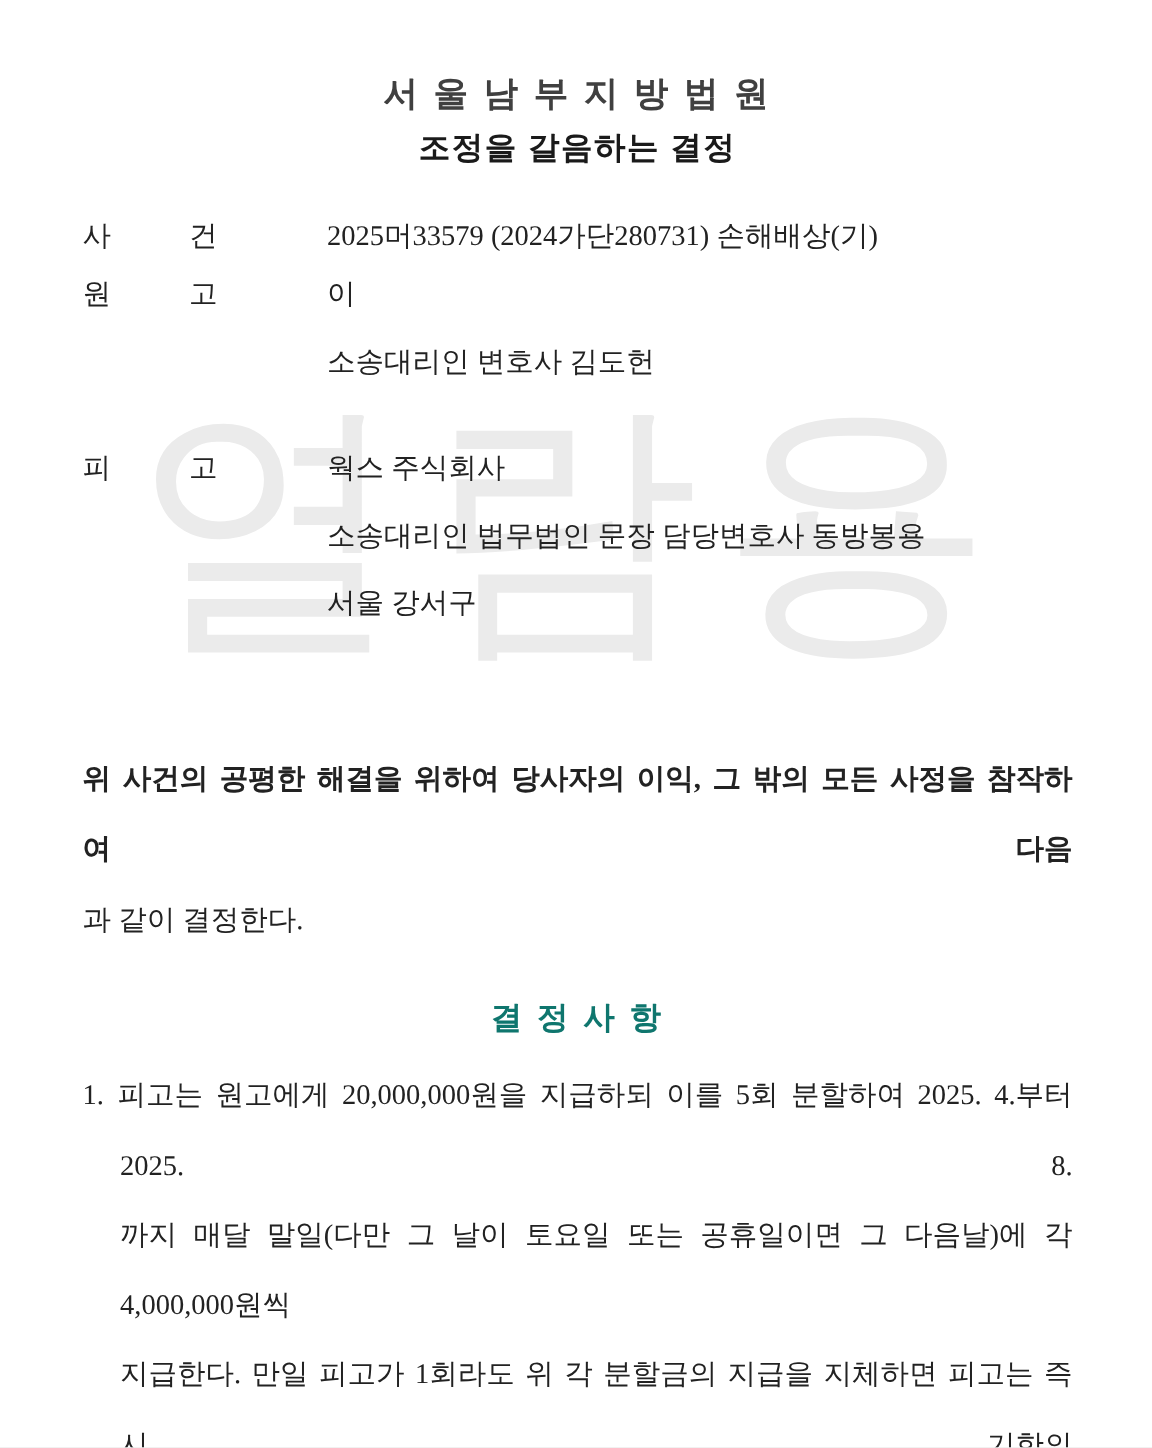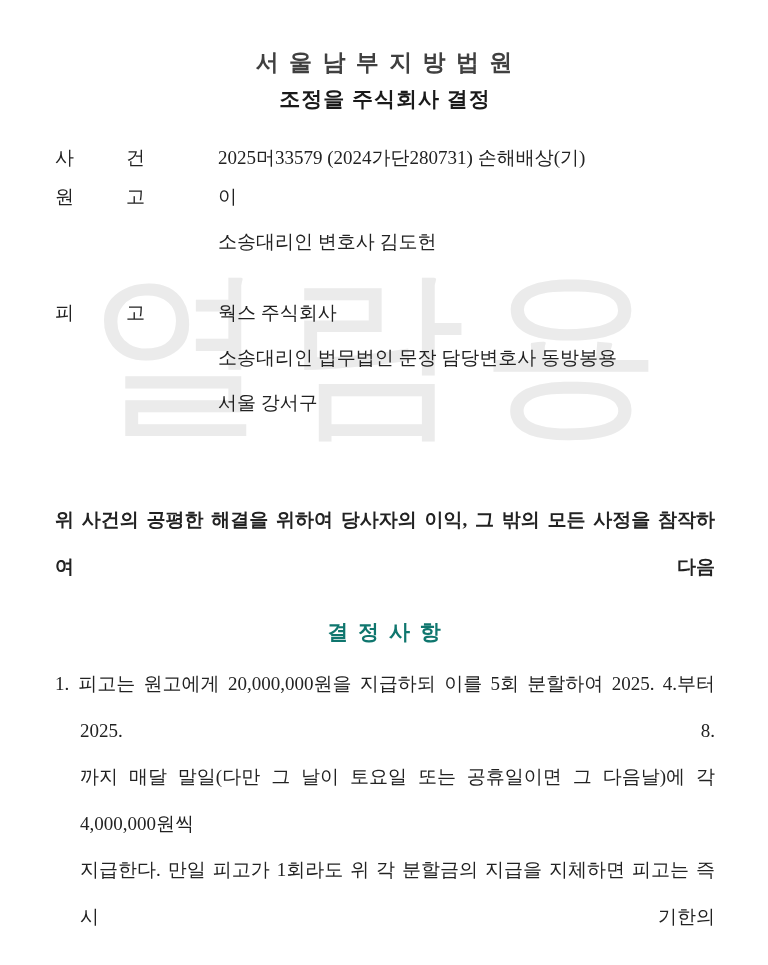--- a/index.html
+++ b/index.html
@@ -87,21 +87,21 @@
 </head>
 <body>
 
 <div class="page">
 
   <div class="watermark">열람용</div>
 
   <div class="content">
 
     <h1 class="court-name">서 울 남 부 지 방 법 원</h1>
-    <h2 class="doc-title">조정을 주식회사 결정</h2>
+    <h2 class="doc-title">조정을 갈음하는 결정</h2>
 
     <div class="case-info">
 
       <div class="case-row mb19">
         <span class="case-label">
           <span>사</span>
           <span>건</span>
         </span>
         <span class="case-value">2025머33579 (2024가단280731) 손해배상(기)</span>
       </div>
@@ -135,20 +135,21 @@
 
       <div class="case-row">
         <span class="case-label"></span>
         <span class="case-value">서울 강서구</span>
       </div>
 
     </div>
 
     <div class="preamble">
       <span class="pline justify">위 사건의 공평한 해결을 위하여 당사자의 이익, 그 밖의 모든 사정을 참작하여 다음</span>
+      <span class="pline">과 같이 결정한다.</span>
     </div>
 
     <h3 class="decision-heading">결 정 사 항</h3>
 
     <div class="decision-item">
       <span class="dline first"><span class="item-number">1.</span><span>피고는 원고에게 20,000,000원을 지급하되 이를 5회 분할하여 2025. 4.부터 2025. 8.</span></span>
       <span class="dline">까지 매달 말일(다만 그 날이 토요일 또는 공휴일이면 그 다음날)에 각 4,000,000원씩</span>
       <span class="dline">지급한다. 만일 피고가 1회라도 위 각 분할금의 지급을 지체하면 피고는 즉시 기한의</span>
 
     </div>

